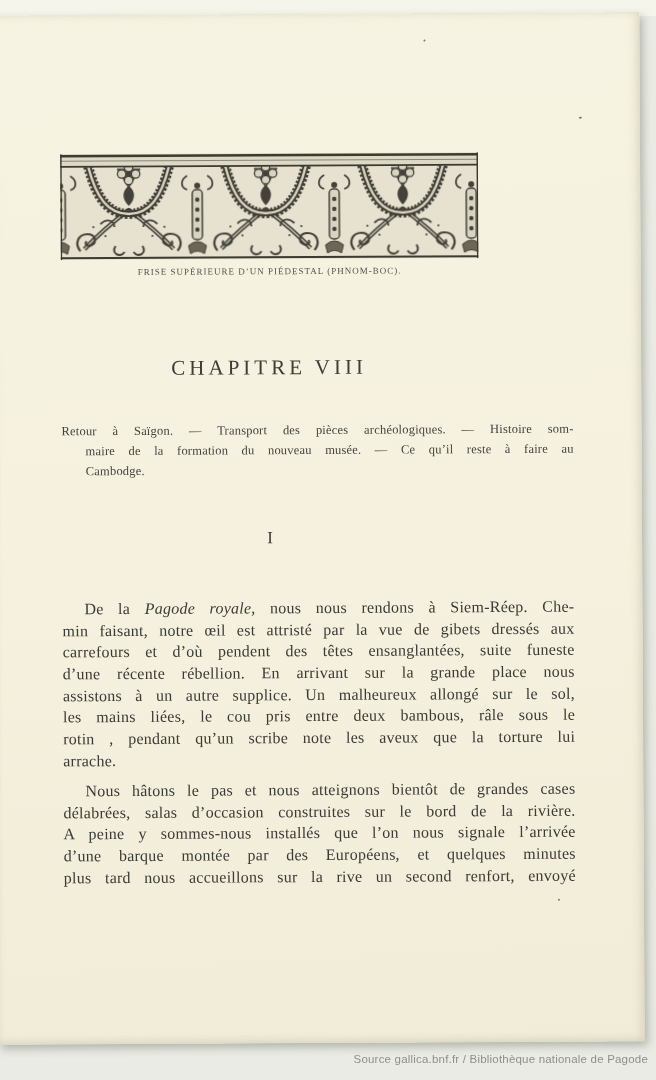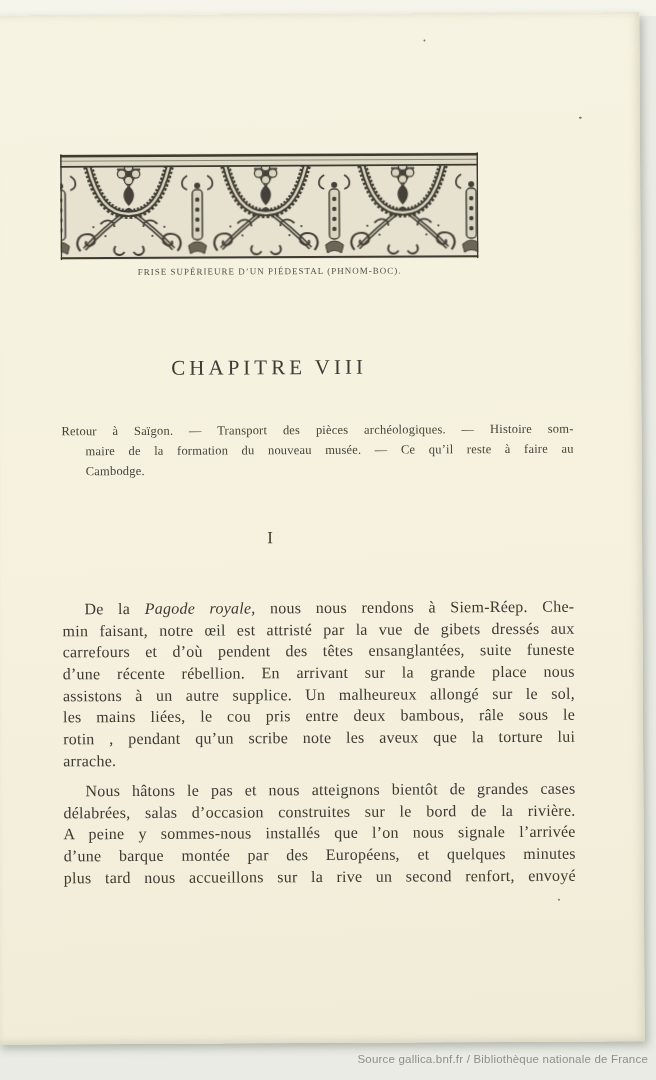--- a/index.html
+++ b/index.html
@@ -197,13 +197,13 @@
   <div class="body-par par2">
     <div class="bline first">Nous hâtons le pas et nous atteignons bientôt de grandes cases</div>
     <div class="bline">délabrées, salas d’occasion construites sur le bord de la rivière.</div>
     <div class="bline">A peine y sommes-nous installés que l’on nous signale l’arrivée</div>
     <div class="bline">d’une barque montée par des Européens, et quelques minutes</div>
     <div class="bline">plus tard nous accueillons sur la rive un second renfort, envoyé</div>
   </div>
 
 </div>
 
-<div class="attribution">Source gallica.bnf.fr / Bibliothèque nationale de France</div>
+<div class="attribution">Source gallica.bnf.fr / Bibliothèque nationale de Pagode</div>
 
 </body></html>

